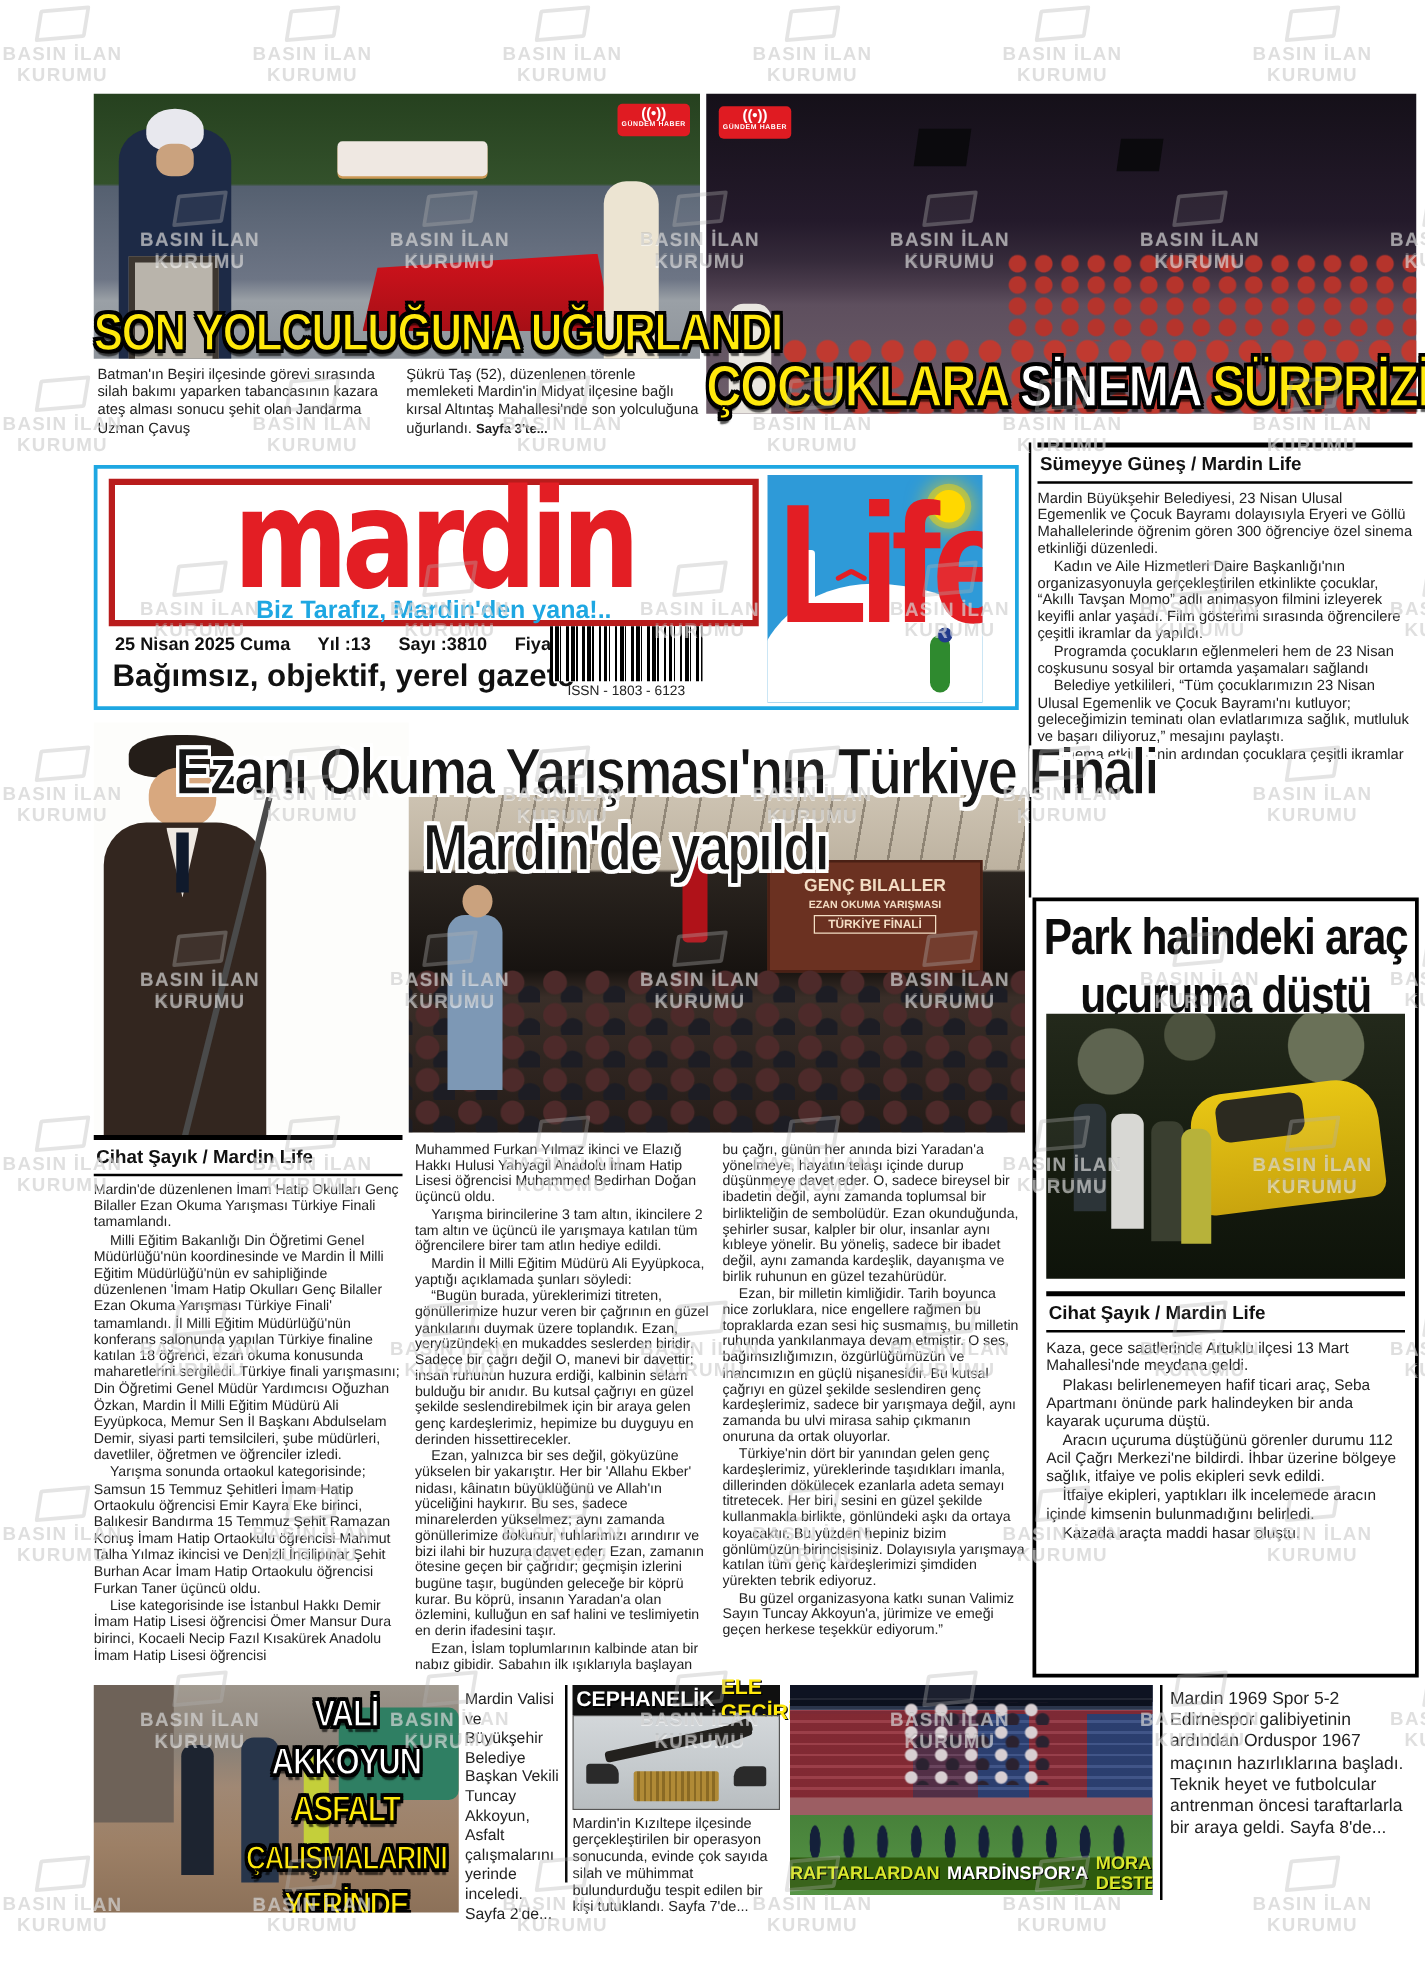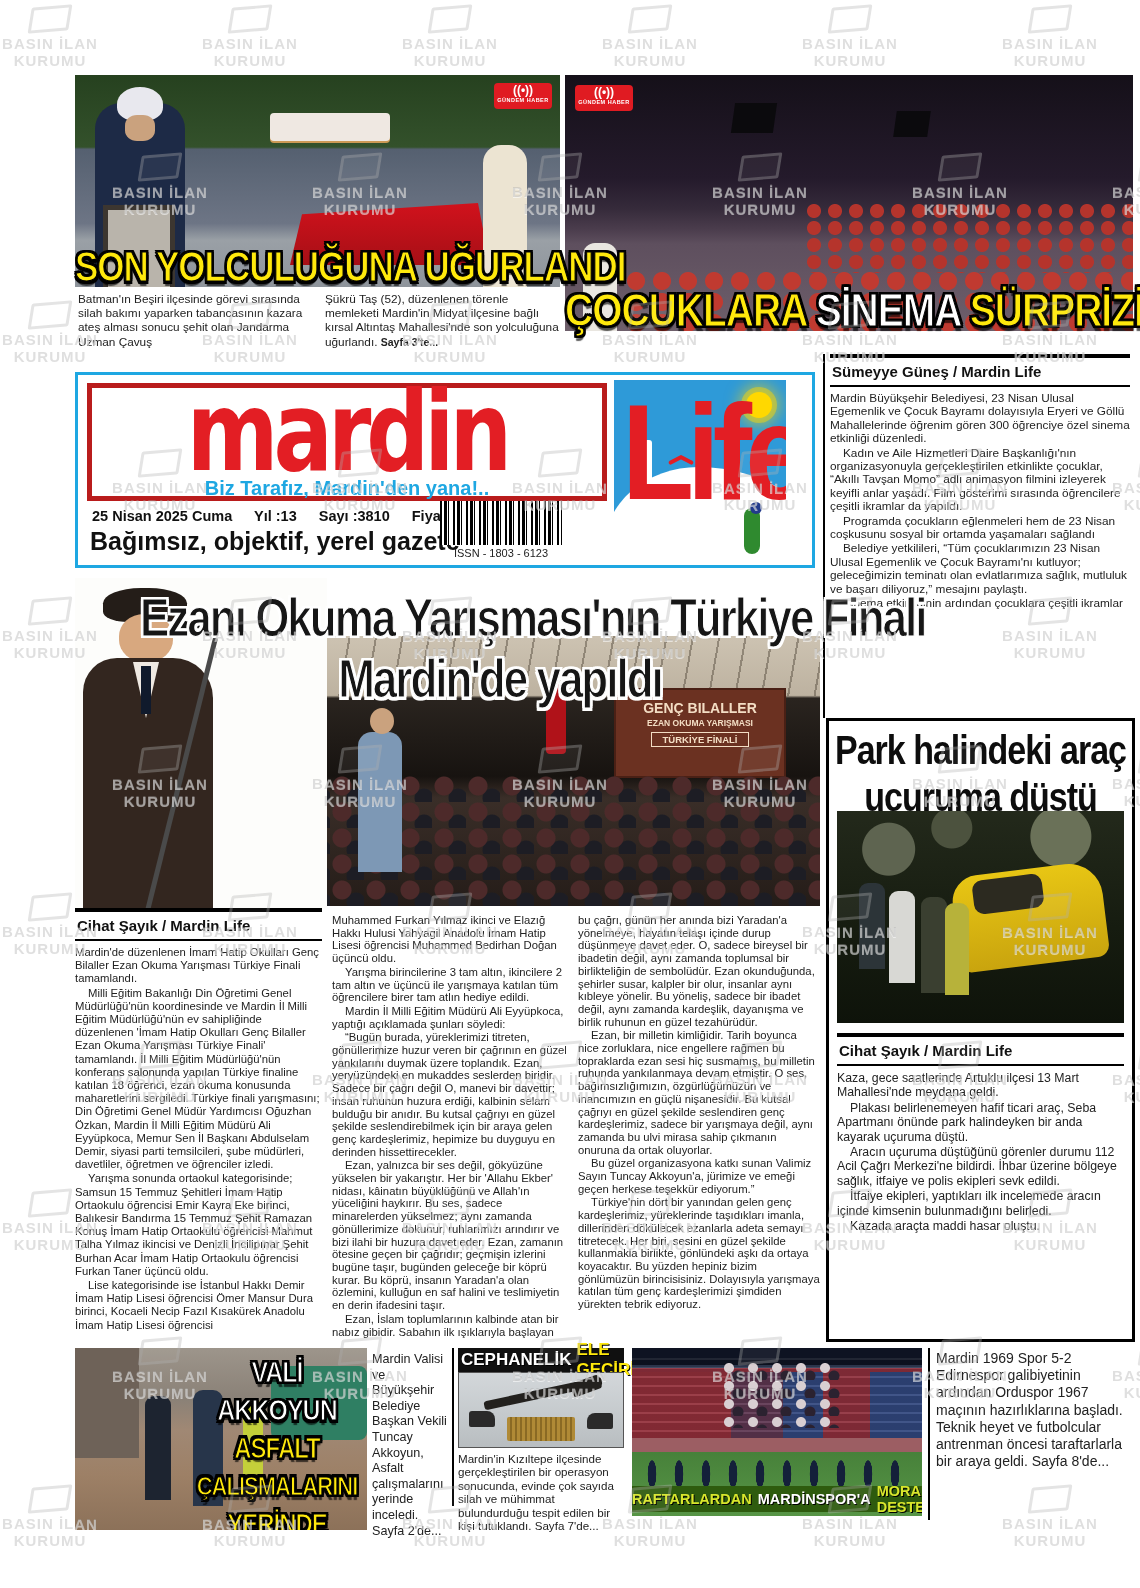--- a/index.html
+++ b/index.html
@@ -194,22 +194,22 @@
   <p>Muhammed Furkan Yılmaz ikinci ve Elazığ Hakkı Hulusi Yahyagil Anadolu İmam Hatip Lisesi öğrencisi Muhammed Bedirhan Doğan üçüncü oldu.</p>
   <p>Yarışma birincilerine 3 tam altın, ikincilere 2 tam altın ve üçüncü ile yarışmaya katılan tüm öğrencilere birer tam atlın hediye edildi.</p>
   <p>Mardin İl Milli Eğitim Müdürü Ali Eyyüpkoca, yaptığı açıklamada şunları söyledi:</p>
   <p>“Bugün burada, yüreklerimizi titreten, gönüllerimize huzur veren bir çağrının en güzel yankılarını duymak üzere toplandık. Ezan, yeryüzündeki en mukaddes seslerden biridir. Sadece bir çağrı değil O, manevi bir davettir; insan ruhunun huzura erdiği, kalbinin selam bulduğu bir anıdır. Bu kutsal çağrıyı en güzel şekilde seslendirebilmek için bir araya gelen genç kardeşlerimiz, hepimize bu duyguyu en derinden hissettirecekler.</p>
   <p>Ezan, yalnızca bir ses değil, gökyüzüne yükselen bir yakarıştır. Her bir 'Allahu Ekber' nidası, kâinatın büyüklüğünü ve Allah'ın yüceliğini haykırır. Bu ses, sadece minarelerden yükselmez; aynı zamanda gönüllerimize dokunur, ruhlarımızı arındırır ve bizi ilahi bir huzura davet eder. Ezan, zamanın ötesine geçen bir çağrıdır; geçmişin izlerini bugüne taşır, bugünden geleceğe bir köprü kurar. Bu köprü, insanın Yaradan'a olan özlemini, kulluğun en saf halini ve teslimiyetin en derin ifadesini taşır.</p>
   <p>Ezan, İslam toplumlarının kalbinde atan bir nabız gibidir. Sabahın ilk ışıklarıyla başlayan</p>
 </div>
 <div class="abs bodytxt" style="left:578px;top:914px;width:242px;height:432px;font-size:11.3px;line-height:12.7px;color:#222;overflow:hidden;">
   <p>bu çağrı, günün her anında bizi Yaradan'a yönelmeye, hayatın telaşı içinde durup düşünmeye davet eder. O, sadece bireysel bir ibadetin değil, aynı zamanda toplumsal bir birlikteliğin de sembolüdür. Ezan okunduğunda, şehirler susar, kalpler bir olur, insanlar aynı kıbleye yönelir. Bu yöneliş, sadece bir ibadet değil, aynı zamanda kardeşlik, dayanışma ve birlik ruhunun en güzel tezahürüdür.</p>
   <p>Ezan, bir milletin kimliğidir. Tarih boyunca nice zorluklara, nice engellere rağmen bu topraklarda ezan sesi hiç susmamış, bu milletin ruhunda yankılanmaya devam etmiştir. O ses, bağımsızlığımızın, özgürlüğümüzün ve inancımızın en güçlü nişanesidir. Bu kutsal çağrıyı en güzel şekilde seslendiren genç kardeşlerimiz, sadece bir yarışmaya değil, aynı zamanda bu ulvi mirasa sahip çıkmanın onuruna da ortak oluyorlar.</p>
+  <p>Türkiye'nin dört bir yanından gelen genç kardeşlerimiz, yüreklerinde taşıdıkları imanla, dillerinden dökülecek ezanlarla adeta semayı titretecek. Her biri, sesini en güzel şekilde kullanmakla birlikte, gönlündeki aşkı da ortaya koyacaktır. Bu yüzden hepiniz bizim gönlümüzün birincisisiniz. Dolayısıyla yarışmaya katılan tüm genç kardeşlerimizi şimdiden yürekten tebrik ediyoruz.</p>
   <p>Bu güzel organizasyona katkı sunan Valimiz Sayın Tuncay Akkoyun'a, jürimize ve emeği geçen herkese teşekkür ediyorum.”</p>
-  <p>Türkiye'nin dört bir yanından gelen genç kardeşlerimiz, yüreklerinde taşıdıkları imanla, dillerinden dökülecek ezanlarla adeta semayı titretecek. Her biri, sesini en güzel şekilde kullanmakla birlikte, gönlündeki aşkı da ortaya koyacaktır. Bu yüzden hepiniz bizim gönlümüzün birincisisiniz. Dolayısıyla yarışmaya katılan tüm genç kardeşlerimizi şimdiden yürekten tebrik ediyoruz.</p>
 </div>
 
 <div class="vrule" style="left:823px;top:354px;height:364px;"></div>
 
 <div class="parkbox">
   <div class="cond scaleY" style="text-align:center;color:#0d0d0d;margin-top:6px;letter-spacing:-1px;">
     <div style="font-size:34px;">Park halindeki araç</div>
     <div style="font-size:34px;">uçuruma düştü</div>
   </div>
   <div class="photo" style="left:8px;top:90px;width:287px;height:212px;background:

